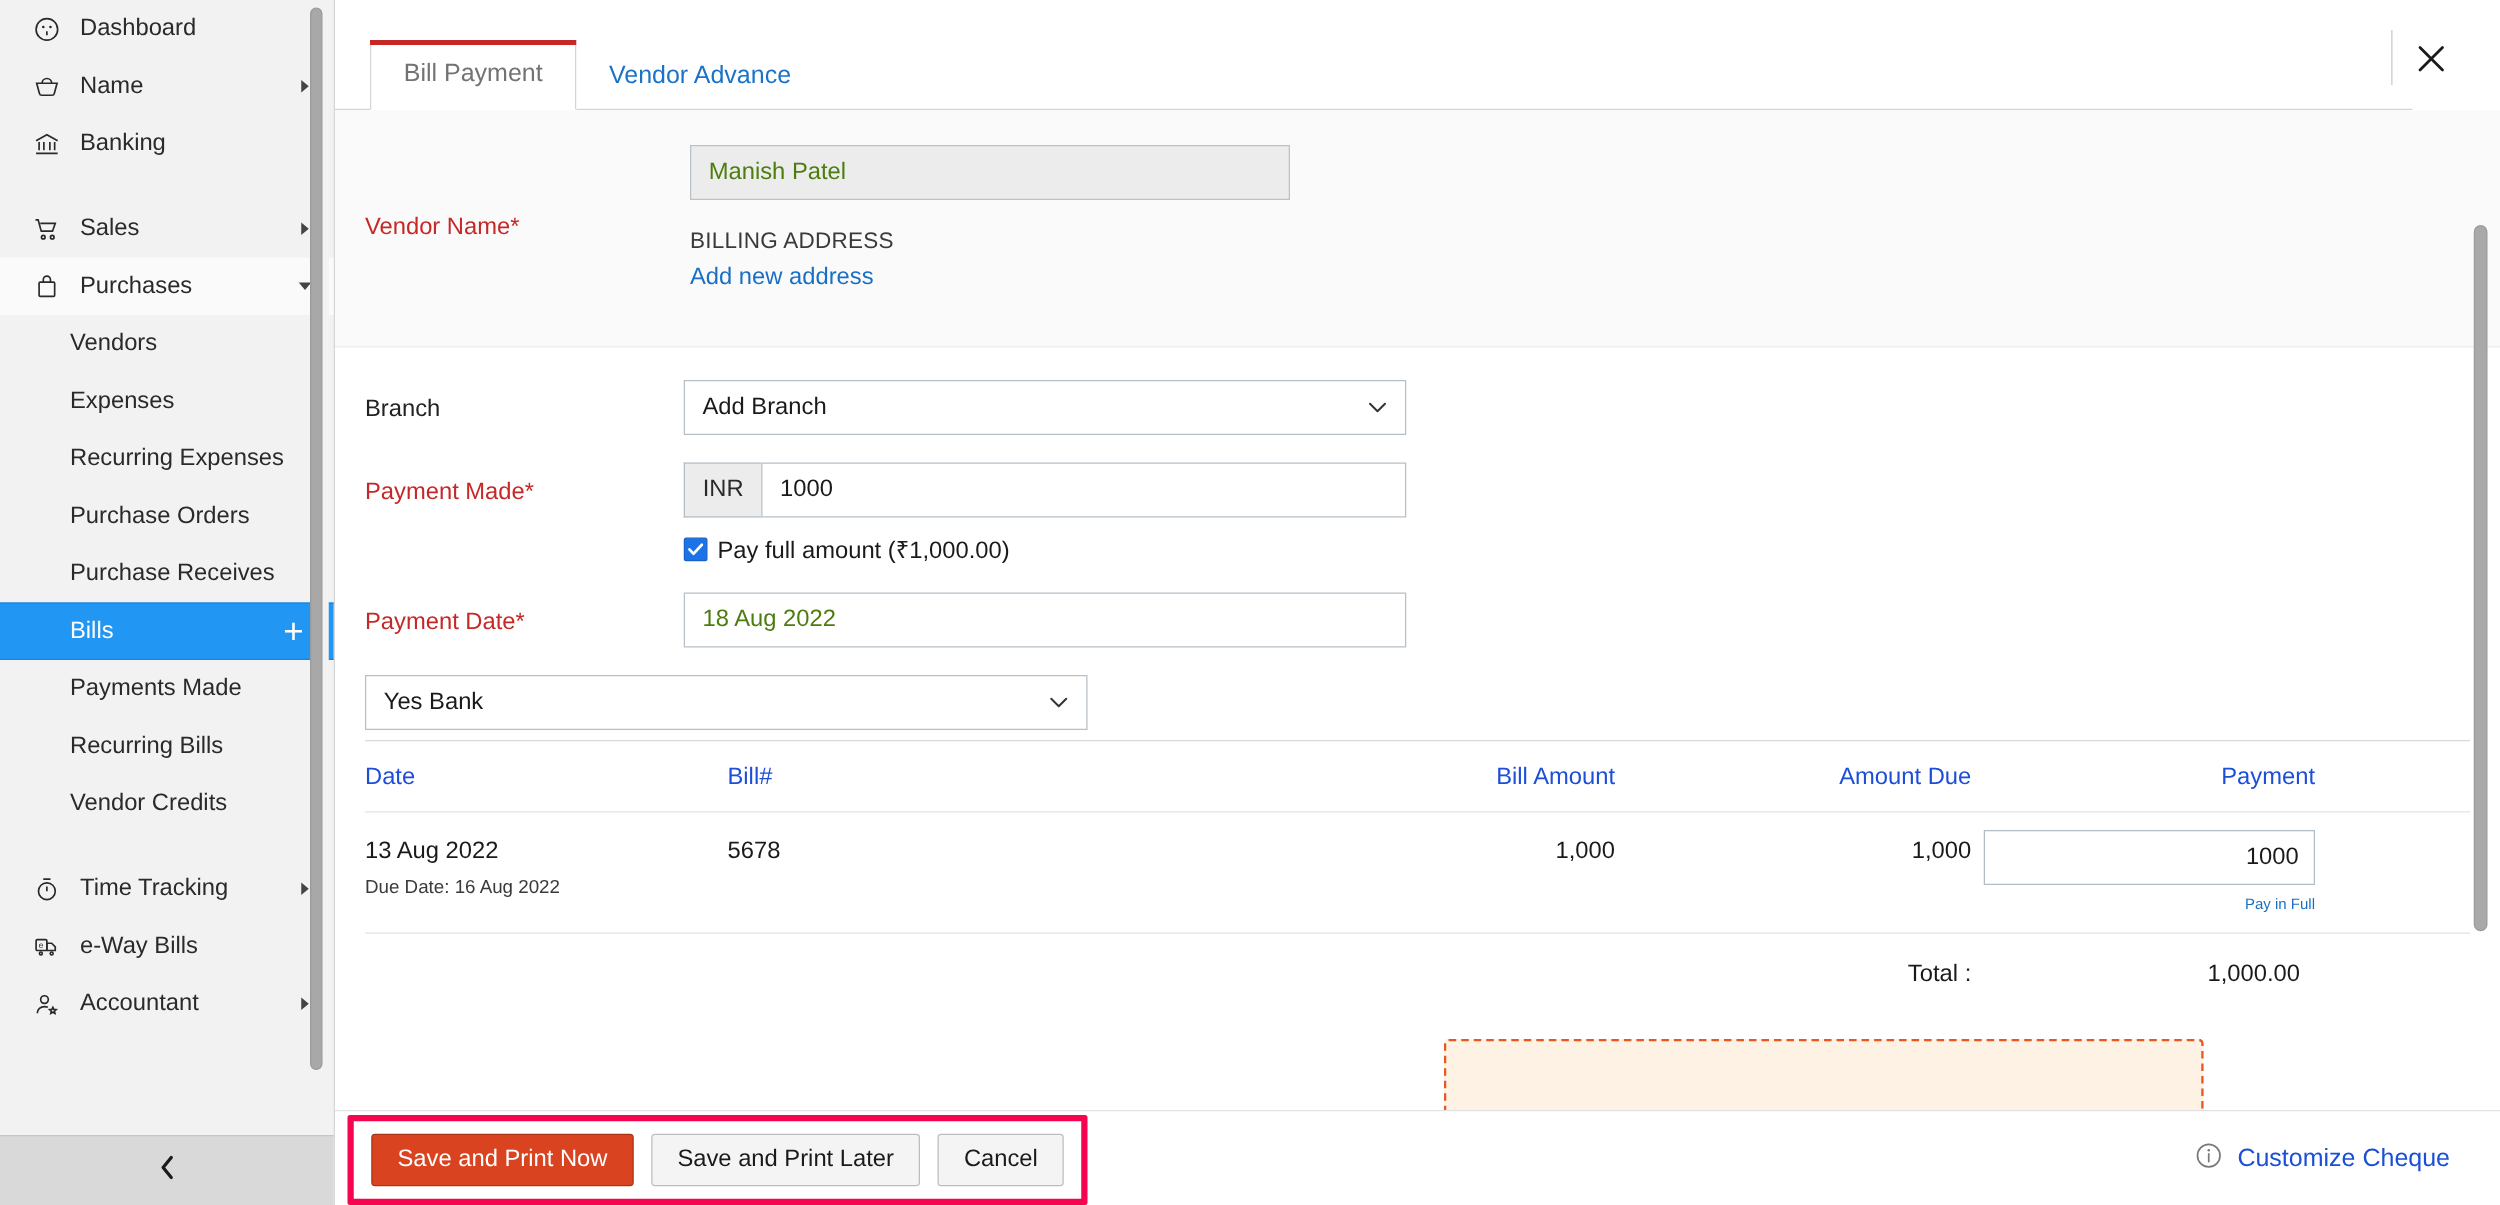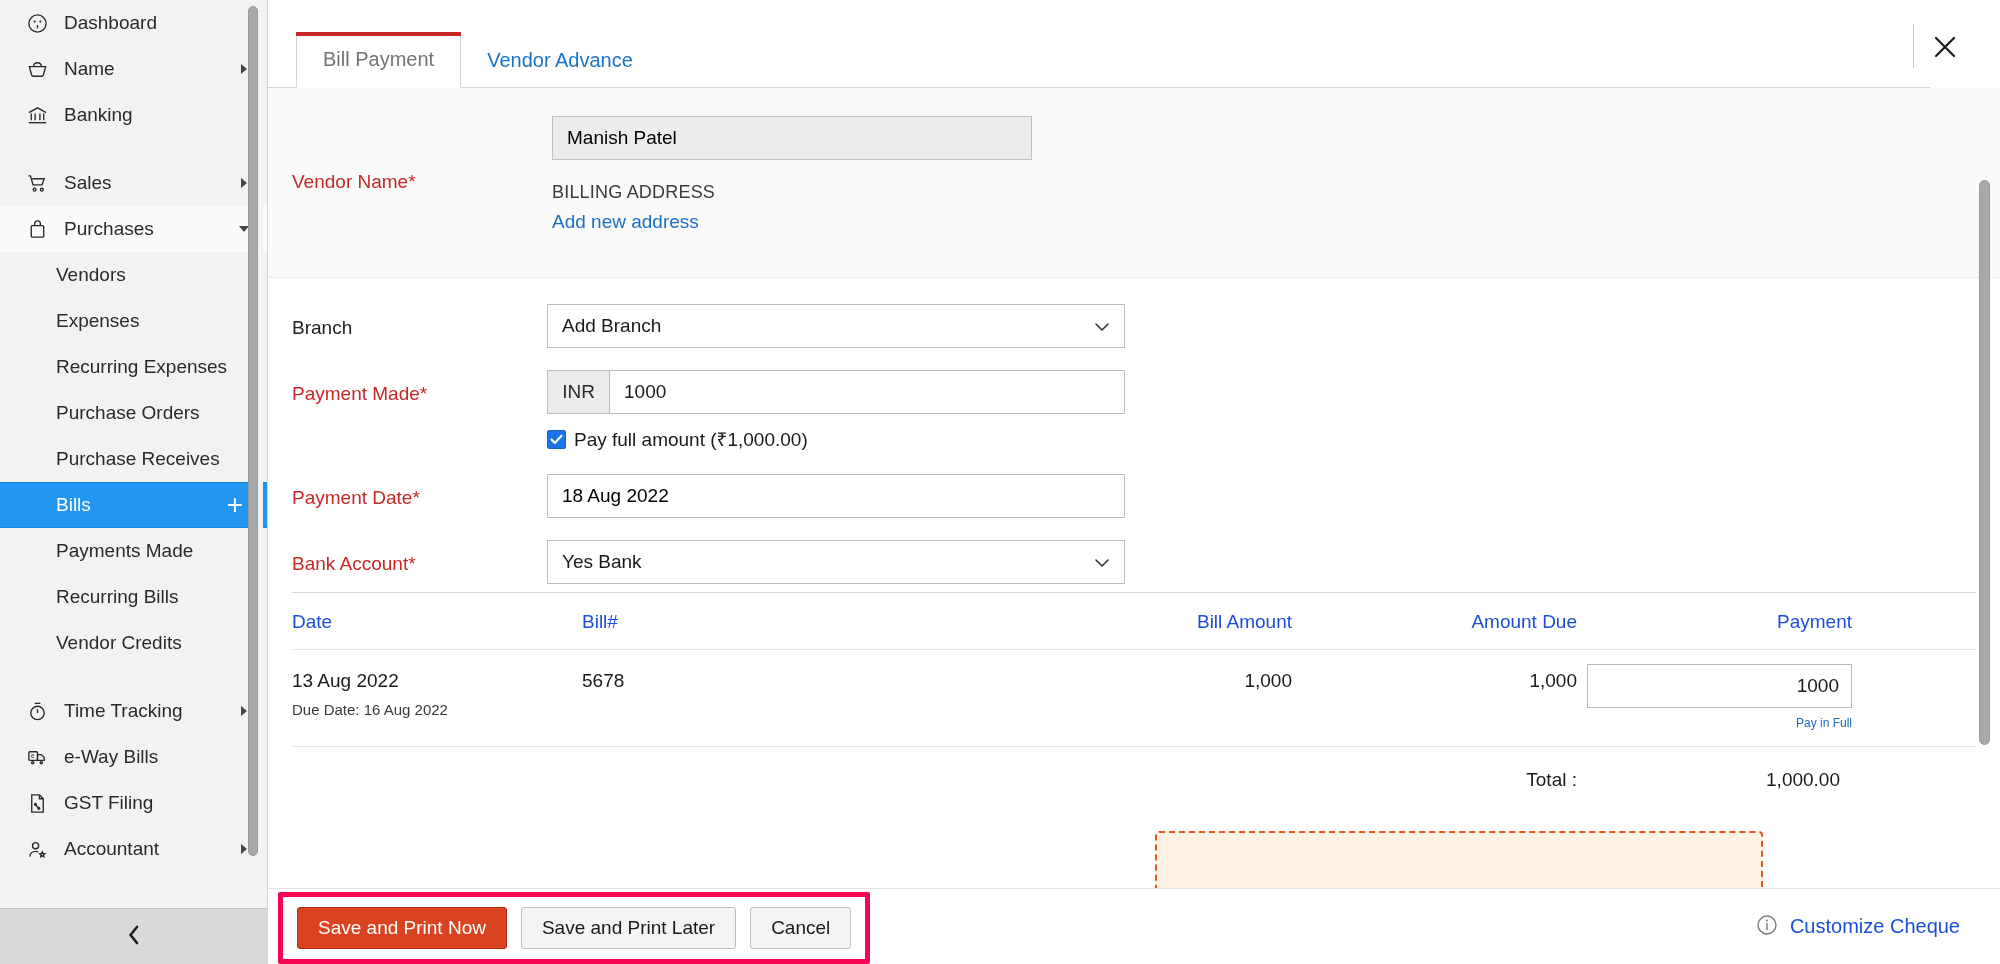--- a/index.html
+++ b/index.html
@@ -184,21 +184,21 @@
     text-align: left;
   }
   .flabel.req { color: #c62828; }
   .fctrl { flex: 0 0 auto; }
 
   .txtbox {
     width: 480px; height: 44px;
     border: 1px solid #b6bfc7;
     background: #ffffff;
     font-size: 19px;
-    color: #000000;
+    color: #4d7c0f;
     padding: 0 14px;
     font-family: "Liberation Sans", sans-serif;
     display: flex; align-items: center;
   }
   .txtbox.grey { background: #ececec; border: 1px solid #b9c2ca; }
   .txtbox.wide { width: 578px; }
 
   .addr-label {
     font-size: 18px; color: #3a3a3a;
     letter-spacing: .2px;
@@ -514,33 +514,20 @@
               <text x="5.2" y="13" font-size="7" fill="#2a2a2a" stroke="none" font-family="sans-serif">e</text>
               <path d="M12 9h4l3 3v3h-7z"></path>
                 <circle cx="7" cy="17.5" r="1.2"></circle>
                 <circle cx="16" cy="17.5" r="1.2"></circle>
             </svg>
           </span>
           <span class="lbl">e-Way Bills</span>
           <span class="caret"></span>
         </div>
 
-        <div class="nav-item">
-          <span class="ico">
-            <svg width="23" height="23" viewBox="0 0 24 24" fill="none" stroke="#2a2a2a" stroke-width="1.4">
-              <path d="M6 3h8l4 4v14H6z"></path>
-                <path d="M14 3v4h4"></path>
-              <path d="M9.5 12.5l4 5"></path>
-                <circle cx="9.8" cy="12.8" r="1"></circle>
-                <circle cx="13.4" cy="17" r="1"></circle>
-            </svg>
-          </span>
-          <span class="lbl">GST Filing</span>
-          <span class="caret"></span>
-        </div>
 
         <div class="nav-item">
           <span class="ico">
             <svg width="23" height="23" viewBox="0 0 24 24" fill="none" stroke="#2a2a2a" stroke-width="1.4">
               <circle cx="10" cy="8" r="3.2"></circle>
                 <path d="M4 19.5c0-3.4 2.7-5.6 6-5.6 1 0 2 .2 2.8.6"></path>
               <path d="M17 14.5l.8 1.7 1.9.2-1.4 1.3.4 1.8-1.7-.9-1.7.9.4-1.8-1.4-1.3 1.9-.2z"></path>
             </svg>
           </span>
           <span class="lbl">Accountant</span>
@@ -632,21 +619,20 @@
           </span>
           <span class="chk-label">Pay full amount (₹1,000.00)</span>
         </div>
 
         <div class="frow2">
           <div class="flabel2 req">Payment Date*</div>
           <div class="txtbox wide">18 Aug 2022</div>
         </div>
 
         <div class="frow2" style="margin-bottom:8px;">
-          <div class="flabel2 req">Bank Account*</div>
           <div class="selbox">
             <span>Yes Bank</span>
             <span class="chev">
               <svg width="16" height="10" viewBox="0 0 16 10" fill="none" stroke="#333" stroke-width="1.6" stroke-linecap="round" stroke-linejoin="round">
                   <path d="M2 2 L8 8 L14 2"></path>
                 </svg>
             </span>
           </div>
         </div>
       </div>

